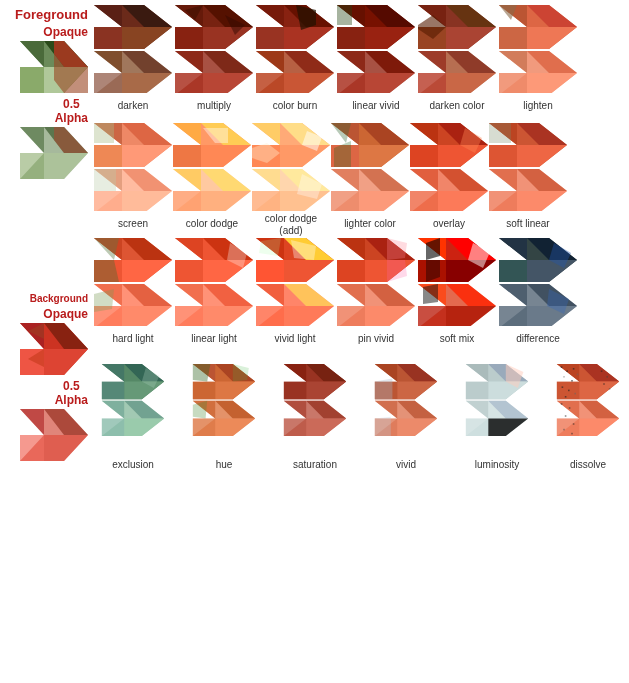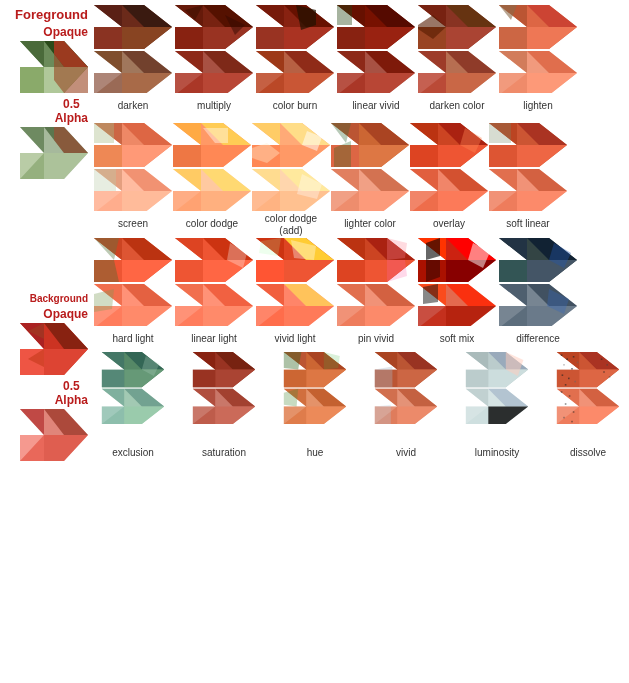--- a/index.html
+++ b/index.html
@@ -397,21 +397,21 @@
             <polygon points="28,0 50,0 78,22 50,22" fill="#CC5533" opacity="0.8"></polygon>
             <polygon points="28,22 50,22 78,22 50,44 28,44" fill="#FF8866" opacity="0.8"></polygon>
             <polygon points="0,0 28,0 28,22" fill="#DD6644" opacity="0.8"></polygon>
             <polygon points="0,22 28,22 28,44 0,44" fill="#EE7755" opacity="0.8"></polygon>
           </g>
         </svg>
         <div class="cell-lbl">soft linear</div>
       </div>
     </div>
 
-    <div style="display:flex; gap:3px; margin-bottom:2px;">
+    <div style="display:flex; gap:3px; margin-bottom:14px;">
 
       <div class="cell">
         <svg class="cell-img" width="78" height="88" viewBox="0 0 78 88">
           <g transform="translate(0,0)">
             <polygon points="0,0 50,0 78,22 50,44 0,44 28,22" fill="#DD5533"></polygon>
             <polygon points="28,0 50,0 78,22 50,22" fill="#BB3311"></polygon>
             <polygon points="28,22 50,22 78,22 50,44 28,44" fill="#FF6644"></polygon>
             <polygon points="0,0 28,0 28,22" fill="#CC4422"></polygon>
             <polygon points="0,22 28,22 28,44 0,44" fill="#EE5533"></polygon>
             <polygon points="0,0 25,0 20,22" fill="#5A7A44" opacity="0.4"></polygon>
@@ -565,59 +565,59 @@
             <polygon points="0,0 28,0 28,22" fill="#77AA99" opacity="0.8"></polygon>
             <polygon points="0,22 28,22 28,44 0,44" fill="#88BBAA" opacity="0.8"></polygon>
           </g>
         </svg>
         <div class="cell-lbl">exclusion</div>
       </div>
 
       <div class="cell">
         <svg class="cell-img" width="78" height="110" viewBox="0 0 78 110">
           <g transform="translate(0,0)">
-            <polygon points="0,0 50,0 78,22 50,44 0,44 28,22" fill="#993322"></polygon>
-            <polygon points="28,0 50,0 78,22 50,22" fill="#772211"></polygon>
-            <polygon points="28,22 50,22 78,22 50,44 28,44" fill="#AA4433"></polygon>
-            <polygon points="0,0 28,0 28,22" fill="#882211"></polygon>
-            <polygon points="0,22 28,22 28,44 0,44" fill="#993322"></polygon>
-          </g>
-          <g transform="translate(0,46)">
-            <polygon points="0,0 50,0 78,22 50,44 0,44 28,22" fill="#BB5544" opacity="0.8"></polygon>
-            <polygon points="28,0 50,0 78,22 50,22" fill="#993322" opacity="0.8"></polygon>
-            <polygon points="28,22 50,22 78,22 50,44 28,44" fill="#CC6655" opacity="0.8"></polygon>
-            <polygon points="0,0 28,0 28,22" fill="#AA4433" opacity="0.8"></polygon>
-            <polygon points="0,22 28,22 28,44 0,44" fill="#BB5544" opacity="0.8"></polygon>
-          </g>
-        </svg>
-        <div class="cell-lbl">saturation</div>
-      </div>
-
-      <div class="cell">
-        <svg class="cell-img" width="78" height="110" viewBox="0 0 78 110">
-          <g transform="translate(0,0)">
             <polygon points="0,0 50,0 78,22 50,44 0,44 28,22" fill="#CC6633"></polygon>
             <polygon points="28,0 50,0 78,22 50,22" fill="#AA4422"></polygon>
             <polygon points="28,22 50,22 78,22 50,44 28,44" fill="#DD7744"></polygon>
             <polygon points="0,0 28,0 28,22" fill="#BB5533"></polygon>
             <polygon points="0,22 28,22 28,44 0,44" fill="#CC6633"></polygon>
 
             <polygon points="0,0 22,0 18,22 0,20" fill="#336622" opacity="0.4"></polygon>
             <polygon points="50,0 70,5 68,20 50,22" fill="#44BB44" opacity="0.2"></polygon>
           </g>
           <g transform="translate(0,46)">
             <polygon points="0,0 50,0 78,22 50,44 0,44 28,22" fill="#DD7744" opacity="0.8"></polygon>
             <polygon points="28,0 50,0 78,22 50,22" fill="#BB5522" opacity="0.8"></polygon>
             <polygon points="28,22 50,22 78,22 50,44 28,44" fill="#EE8855" opacity="0.8"></polygon>
             <polygon points="0,0 28,0 28,22" fill="#CC6633" opacity="0.8"></polygon>
             <polygon points="0,22 28,22 28,44 0,44" fill="#DD7744" opacity="0.8"></polygon>
             <polygon points="0,5 18,0 16,22 0,20" fill="#448833" opacity="0.3"></polygon>
           </g>
         </svg>
         <div class="cell-lbl">hue</div>
+      </div>
+
+      <div class="cell">
+        <svg class="cell-img" width="78" height="110" viewBox="0 0 78 110">
+          <g transform="translate(0,0)">
+            <polygon points="0,0 50,0 78,22 50,44 0,44 28,22" fill="#993322"></polygon>
+            <polygon points="28,0 50,0 78,22 50,22" fill="#772211"></polygon>
+            <polygon points="28,22 50,22 78,22 50,44 28,44" fill="#AA4433"></polygon>
+            <polygon points="0,0 28,0 28,22" fill="#882211"></polygon>
+            <polygon points="0,22 28,22 28,44 0,44" fill="#993322"></polygon>
+          </g>
+          <g transform="translate(0,46)">
+            <polygon points="0,0 50,0 78,22 50,44 0,44 28,22" fill="#BB5544" opacity="0.8"></polygon>
+            <polygon points="28,0 50,0 78,22 50,22" fill="#993322" opacity="0.8"></polygon>
+            <polygon points="28,22 50,22 78,22 50,44 28,44" fill="#CC6655" opacity="0.8"></polygon>
+            <polygon points="0,0 28,0 28,22" fill="#AA4433" opacity="0.8"></polygon>
+            <polygon points="0,22 28,22 28,44 0,44" fill="#BB5544" opacity="0.8"></polygon>
+          </g>
+        </svg>
+        <div class="cell-lbl">saturation</div>
       </div>
 
       <div class="cell">
         <svg class="cell-img" width="78" height="110" viewBox="0 0 78 110">
           <g transform="translate(0,0)">
             <polygon points="0,0 50,0 78,22 50,44 0,44 28,22" fill="#BB5533"></polygon>
             <polygon points="28,0 50,0 78,22 50,22" fill="#993322"></polygon>
             <polygon points="28,22 50,22 78,22 50,44 28,44" fill="#CC6644"></polygon>
             <polygon points="0,0 28,0 28,22" fill="#AA4422"></polygon>
             <polygon points="0,22 28,22 28,44 0,44" fill="#BB5533"></polygon>

